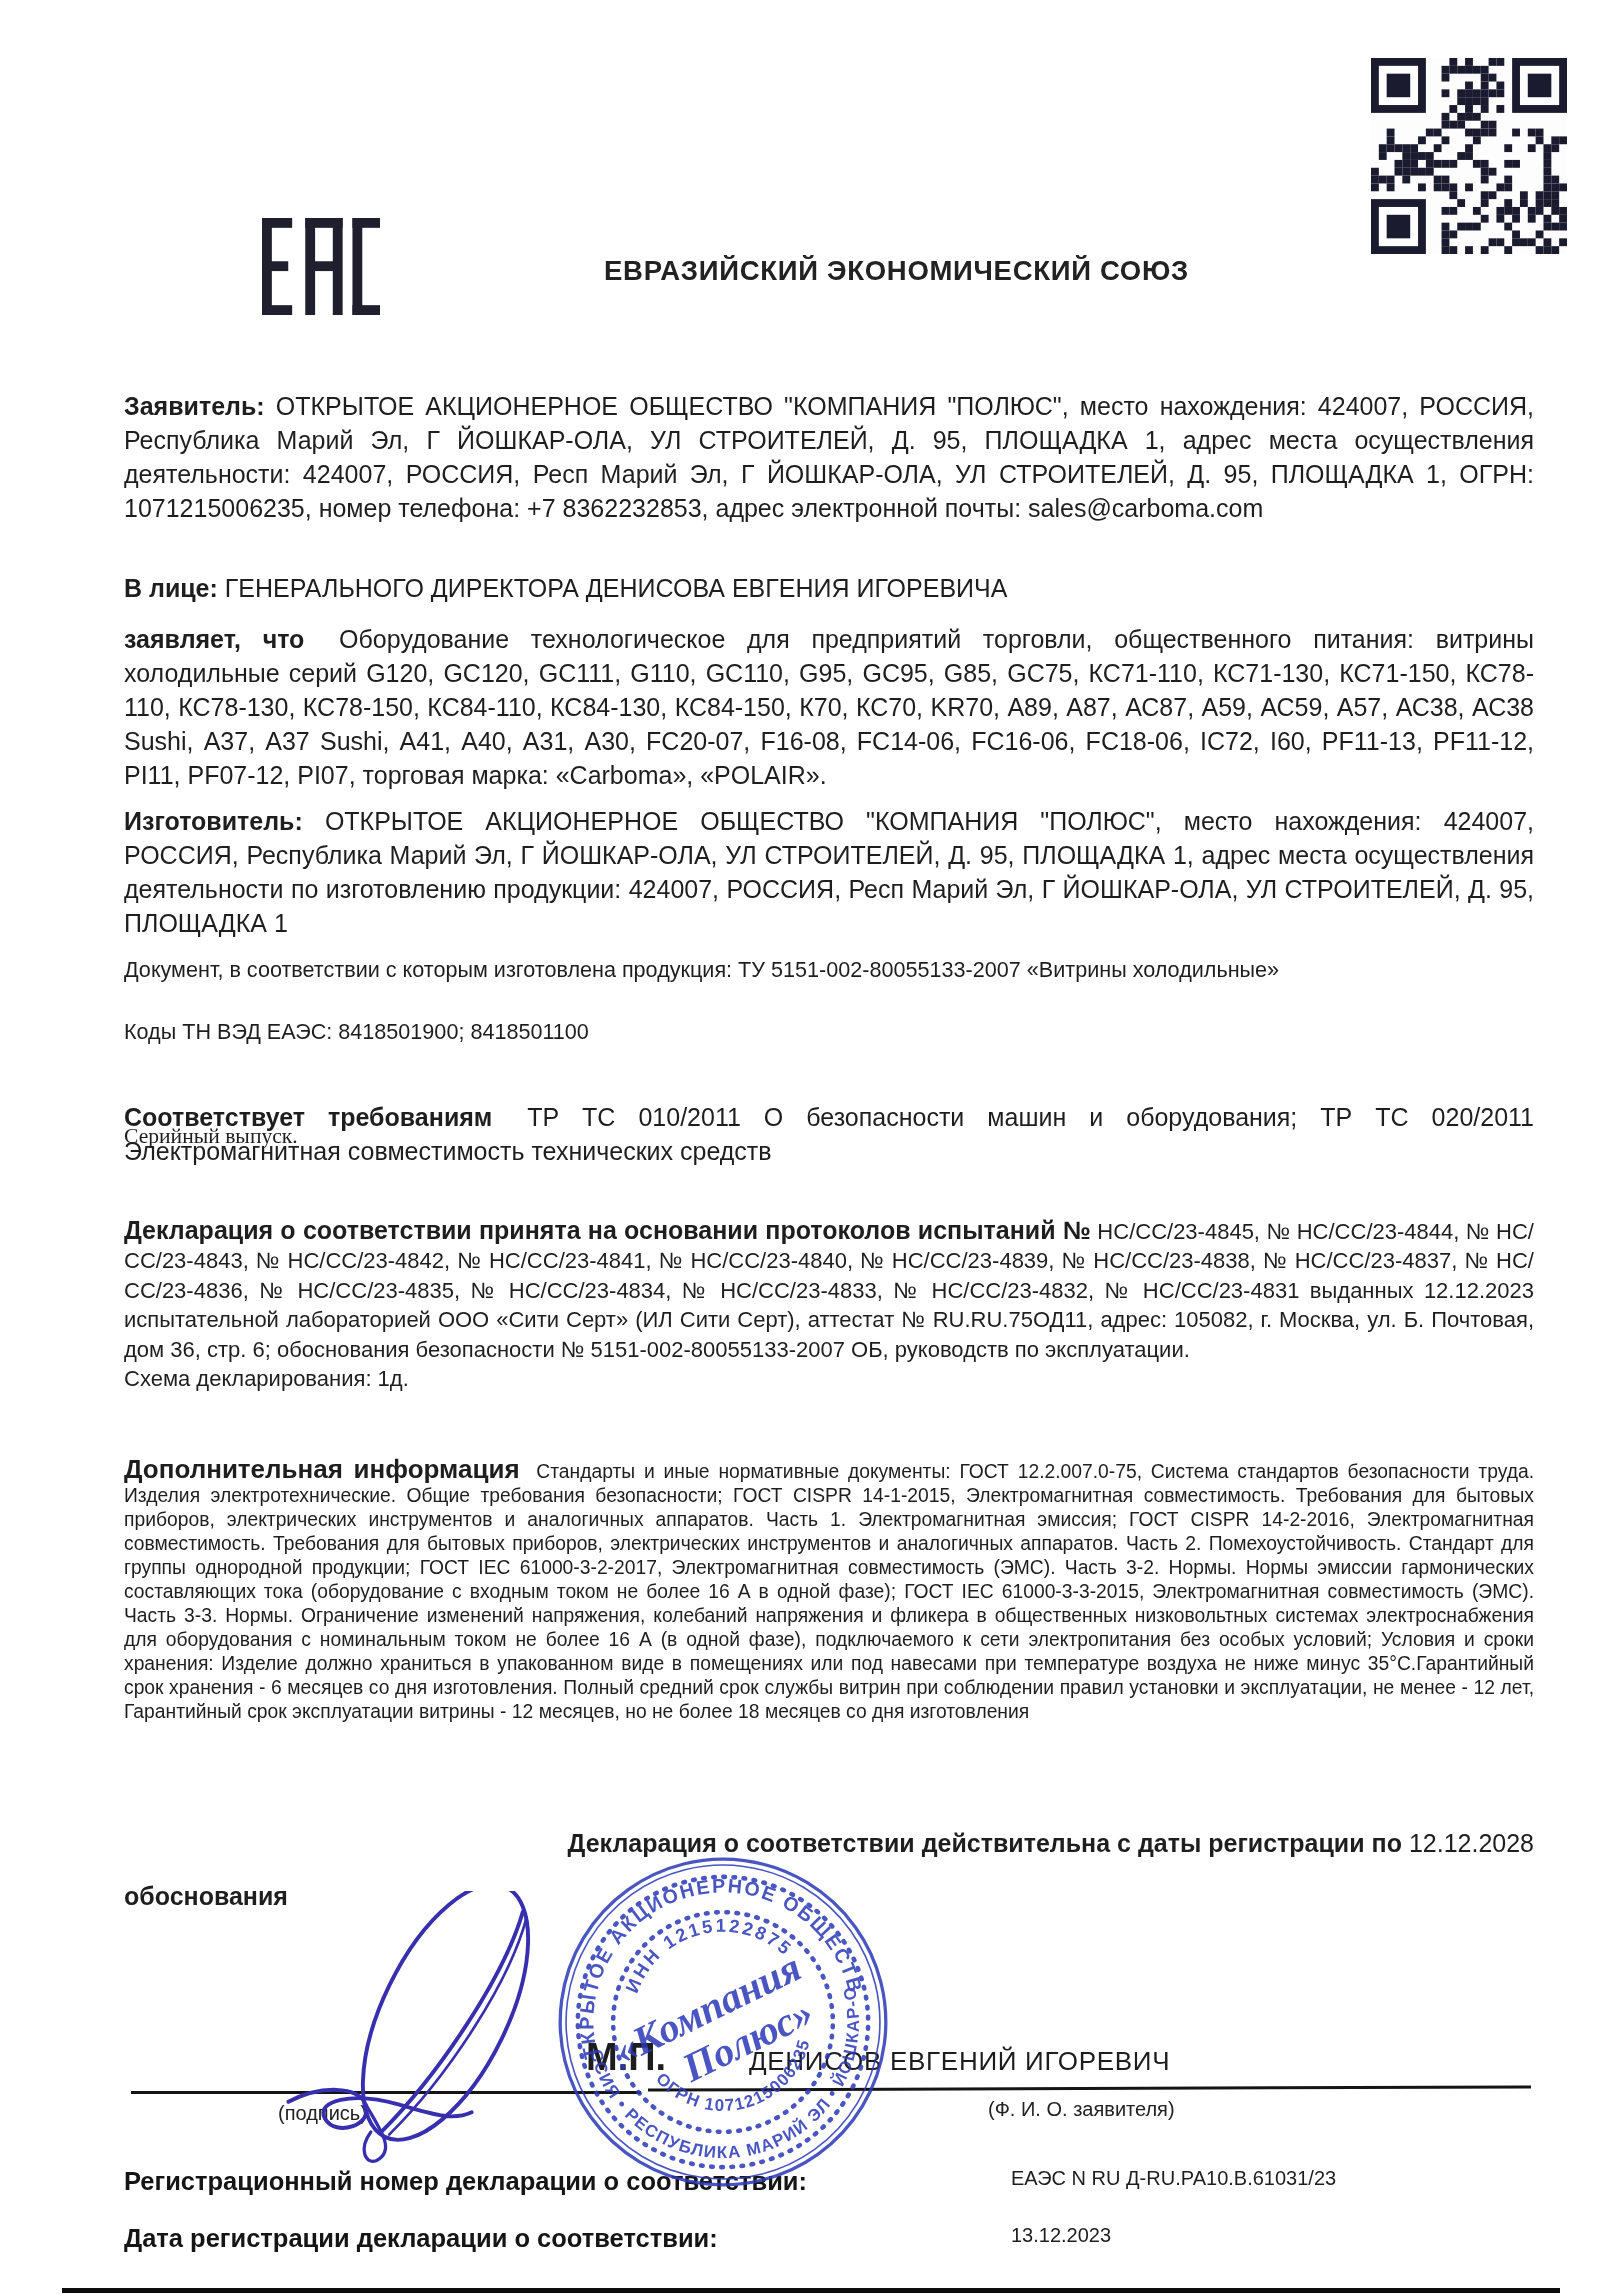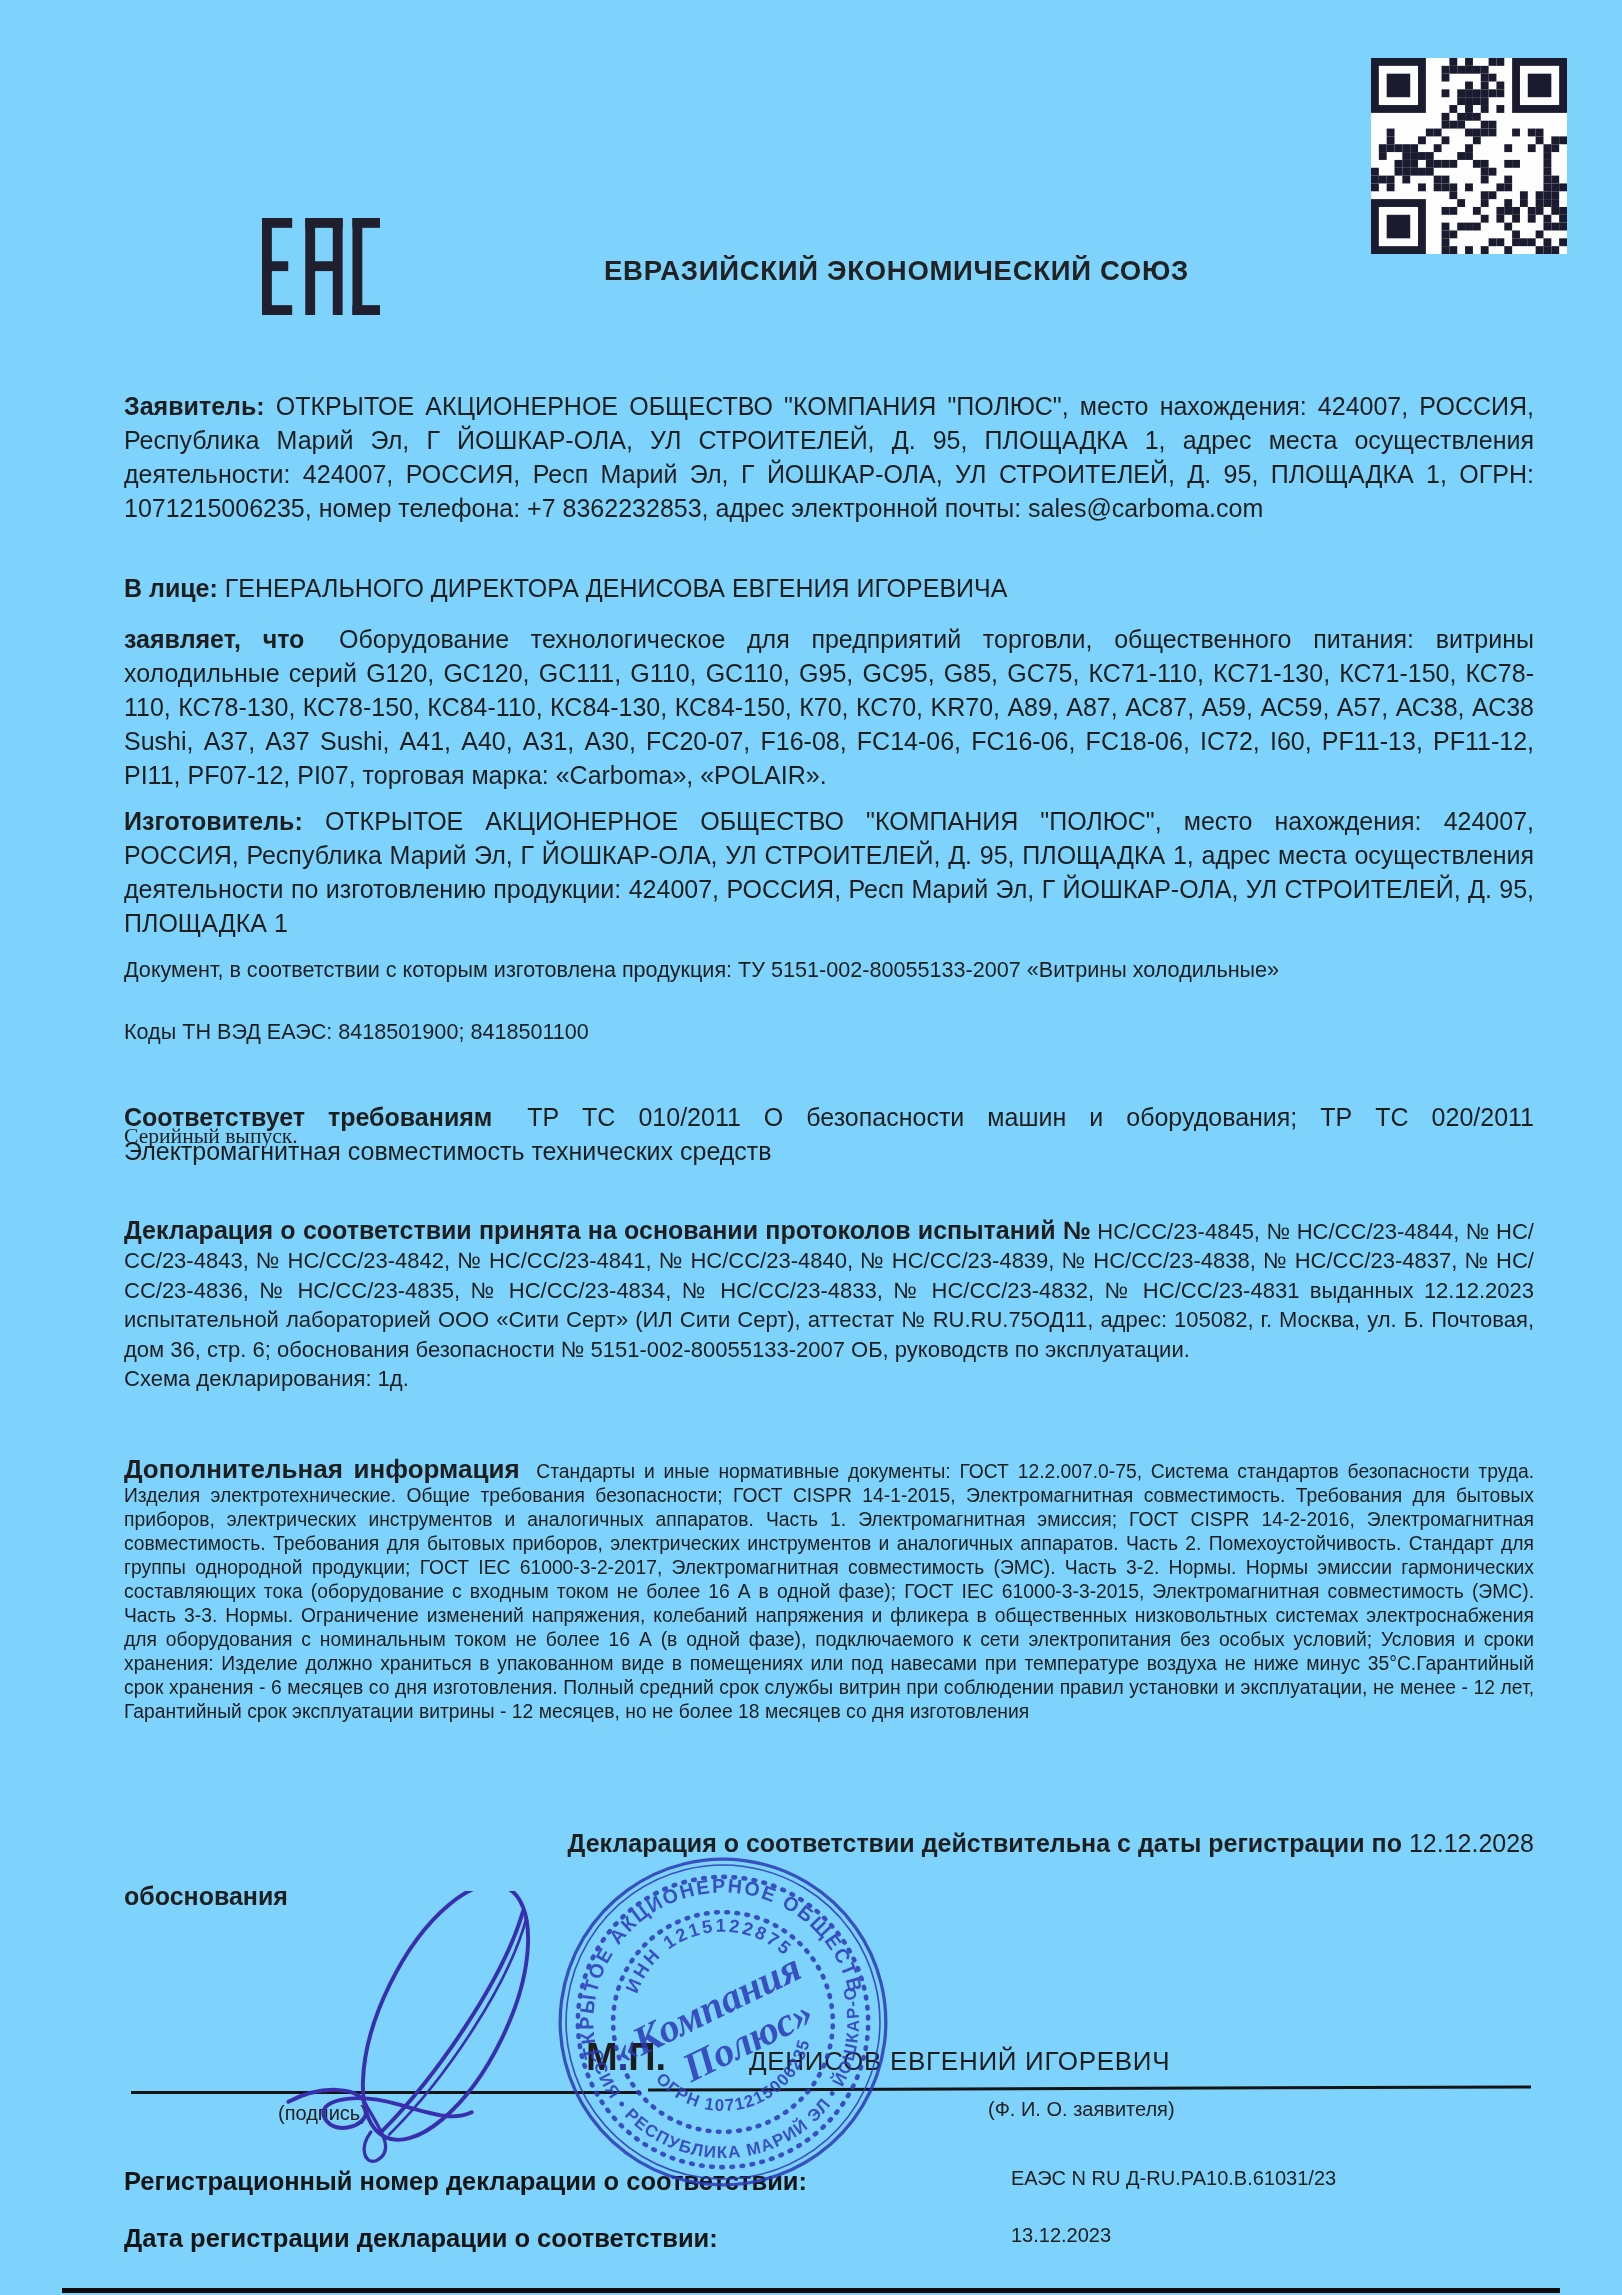--- a/index.html
+++ b/index.html
@@ -1,16 +1,16 @@
 <!DOCTYPE html>
 <html lang="ru" style="font-size:10.5px"><head>
 <meta charset="utf-8">
 <style>
   html,body{margin:0;padding:0;background:#9a9a9a;}
-  .page{position:relative;width:1623px;height:2295px;background:#7dd3fc;
+  .page{position:relative;width:1623px;height:2295px;background:#ffffff;
         font-family:"Liberation Sans",sans-serif;color:#1d1d1d;overflow:hidden;}
   .abs{position:absolute;}
   .para{position:absolute;left:124px;width:1410px;text-align:justify;
         font-size:25px;line-height:34px;color:#1e1e1e;}
   .small{font-size:21.6px;line-height:29px;}
   .lbl{font-weight:bold;}
   .title{position:absolute;left:255px;width:1283px;text-align:center;
          font-weight:bold;font-size:27.5px;letter-spacing:0.7px;color:#222;}
   .caption{position:absolute;font-size:20px;color:#222;}
   .sigline{position:absolute;height:2.6px;background:#141414;}

